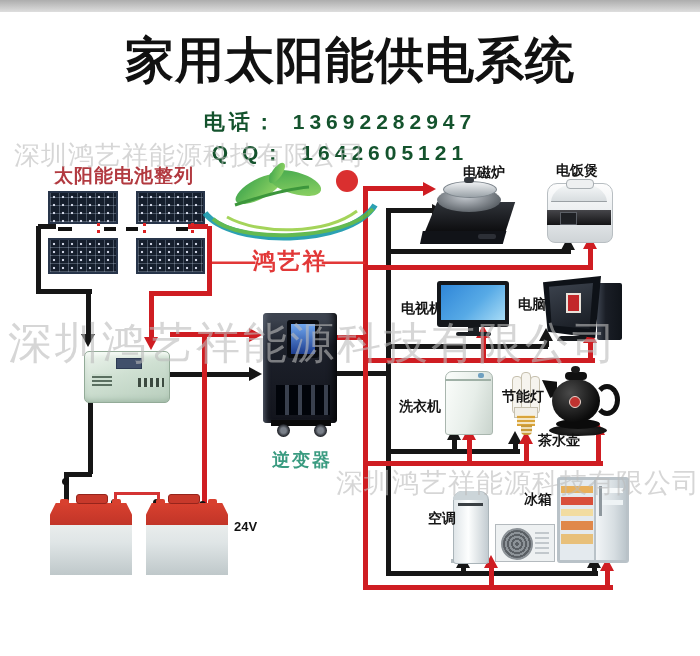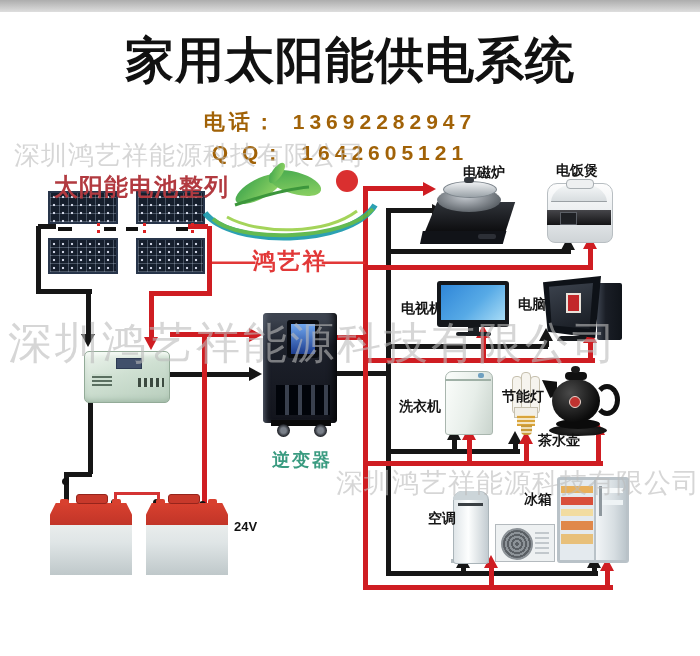--- a/index.html
+++ b/index.html
@@ -4,21 +4,21 @@
 <style>
   html,body{margin:0;padding:0;background:#888;}
   #canvas{position:relative;width:700px;height:656px;background:#ffffff;overflow:hidden;
           font-family:"Liberation Sans",sans-serif;}
   .abs{position:absolute;}
   
   .topbar{left:0;top:0;width:700px;height:12px;background:linear-gradient(#adadad,#dedede);}
   
   .title{left:0;top:28px;width:700px;text-align:center;font-size:49px;font-weight:bold;
          color:#111;letter-spacing:1px;white-space:nowrap;z-index:5;}
-  .contact{left:0;top:108px;width:680px;text-align:center;z-index:5;color:#a16207;
+  .contact{left:0;top:108px;width:680px;text-align:center;z-index:5;color:#14532d;
            font-weight:bold;font-size:21px;letter-spacing:4px;}
   .contact .row{height:31px;}
   .contact .num{margin-left:14px;letter-spacing:5px;}
   
   .wm{color:#bcbcbc;opacity:.6;font-weight:normal;white-space:nowrap;z-index:9;pointer-events:none;}
   .wm1{left:14px;top:138px;font-size:26px;letter-spacing:1px;}
   .wm2{left:8px;top:314px;font-size:44px;letter-spacing:3px;}
   .wm3{left:336px;top:465px;font-size:27px;letter-spacing:1px;}
   
   .w{z-index:2;}
@@ -36,21 +36,21 @@
   .pm{width:3px;height:3px;background:#d22;z-index:3;}
   
   .panel{background-color:#151e2c;border:2px solid #28354a;box-sizing:border-box;z-index:3;
          background-image:radial-gradient(circle at 4px 4px, rgba(235,240,255,.85) 1.1px, transparent 1.6px),
          repeating-linear-gradient(90deg, rgba(190,205,225,.3) 0 1px, transparent 1px 9px),
          repeating-linear-gradient(0deg, rgba(190,205,225,.3) 0 1px, transparent 1px 8px);
          background-size:9px 8px,auto,auto;}
   .tab{background:#111;z-index:3;}
   
   .lbl{white-space:nowrap;z-index:4;font-weight:bold;}
-  .lbl-array{left:54px;top:163px;font-size:24px;color:#b23a40;letter-spacing:1px;margin-top:8px;}
+  .lbl-array{left:54px;top:163px;font-size:19px;color:#b23a40;letter-spacing:1px;}
   .lbl-controller{left:56px;top:322px;font-size:19px;color:#46a05a;letter-spacing:1px;}
   .lbl-inverter{left:272px;top:448px;font-size:18px;color:#3a9b80;letter-spacing:2px;}
   .lbl-battery{left:222px;top:538px;font-size:21px;color:#4db183;letter-spacing:2px;}
   .lbl-24v{left:234px;top:519px;font-size:13px;color:#111;}
   .lbl-app{font-size:14px;color:#151515;}
   
   .controller{left:84px;top:351px;width:84px;height:50px;z-index:3;border-radius:5px;
       background:linear-gradient(160deg,#eef5ee 0%,#cfe0d2 45%,#b7cdbc 100%);
       border:1px solid #93ab98;box-shadow:inset 0 6px 4px -3px #f6fbf6, inset 0 -4px 6px -3px #9ab3a0;}
   .ctl-lcd{left:116px;top:358px;width:24px;height:9px;background:#41506b;border:1px solid #2c3a52;z-index:4;}

